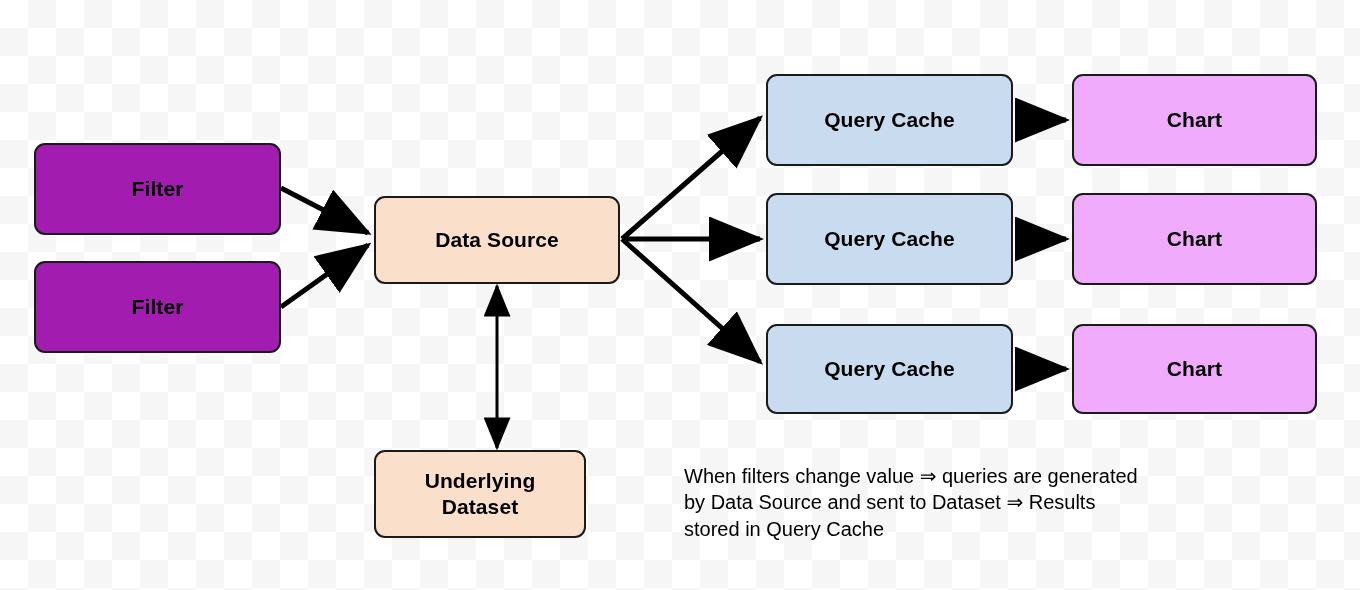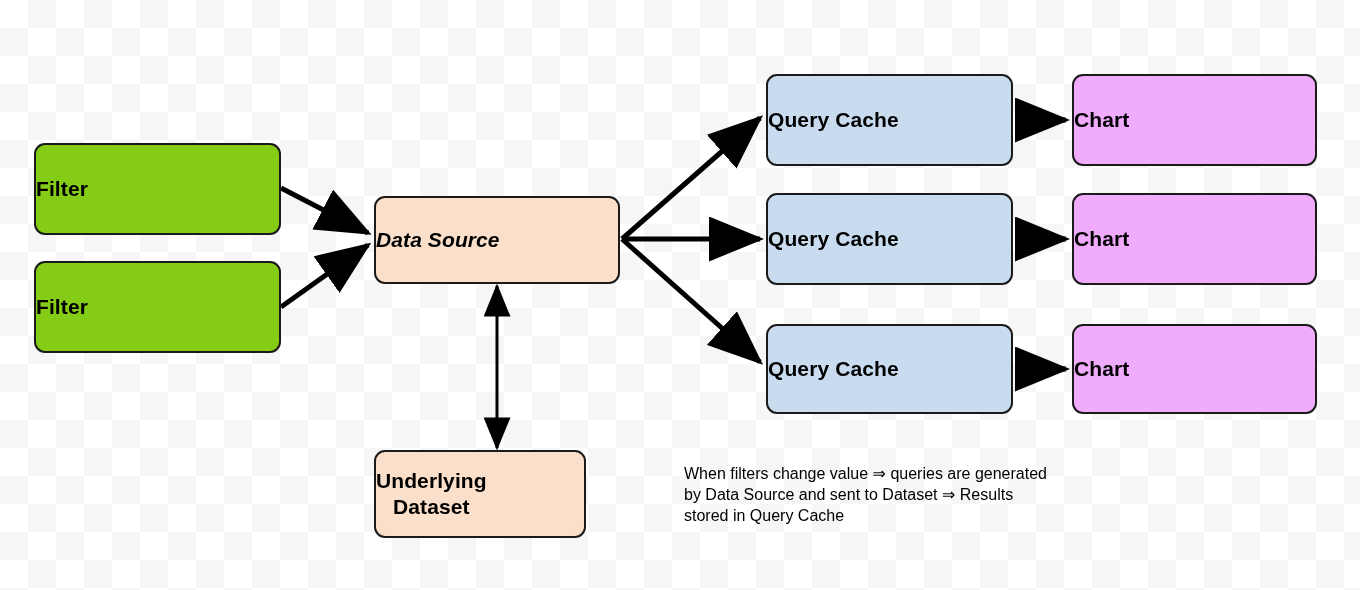--- a/index.html
+++ b/index.html
@@ -35,40 +35,40 @@
     overflow: visible;
   }
 
   .node {
     position: absolute;
     box-sizing: border-box;
     border: 2px solid #1a1a1a;
     border-radius: 11px;
     display: flex;
     align-items: center;
-    justify-content: flex-start;
+    justify-content: center;
     text-align: center;
     color: #000000;
     font-weight: bold;
     font-size: 21px;
     line-height: 1.25;
     letter-spacing: 0.1px;
     z-index: 2;
   }
 
-  .node-filter  { background: #84cc16; }
+  .node-filter  { background: #a21caf; }
   .node-source  { background: #fae0ca; }
   .node-cache   { background: #c9dcef; }
   .node-chart   { background: #f0abfc; }
   .node-dataset { background: #fae0ca; }
 
   .caption {
     position: absolute;
     color: #000000;
-    font-size: 16px;
+    font-size: 20px;
     font-weight: normal;
     line-height: 1.32;
     white-space: pre-line;
     z-index: 2;
   }
 </style>
 </head>
 <body>
 
 <div id="canvas">
@@ -95,21 +95,21 @@
       </g>
   </svg>
 
   <div id="node-layer">
       <div class="node node-filter" style="left: 34px; top: 143px; width: 247px; height: 92px;">
         <span style="white-space: pre-line;">Filter</span>
       </div>
       <div class="node node-filter" style="left: 34px; top: 261px; width: 247px; height: 92px;">
         <span style="white-space: pre-line;">Filter</span>
       </div>
-      <div class="node node-source" style="left: 374px; top: 196px; width: 246px; height: 88px; font-style: italic;">
+      <div class="node node-source" style="left: 374px; top: 196px; width: 246px; height: 88px;">
         <span style="white-space: pre-line;">Data Source</span>
       </div>
       <div class="node node-cache" style="left: 766px; top: 74px; width: 247px; height: 92px;">
         <span style="white-space: pre-line;">Query Cache</span>
       </div>
       <div class="node node-cache" style="left: 766px; top: 193px; width: 247px; height: 92px;">
         <span style="white-space: pre-line;">Query Cache</span>
       </div>
       <div class="node node-cache" style="left: 766px; top: 324px; width: 247px; height: 90px;">
         <span style="white-space: pre-line;">Query Cache</span>

